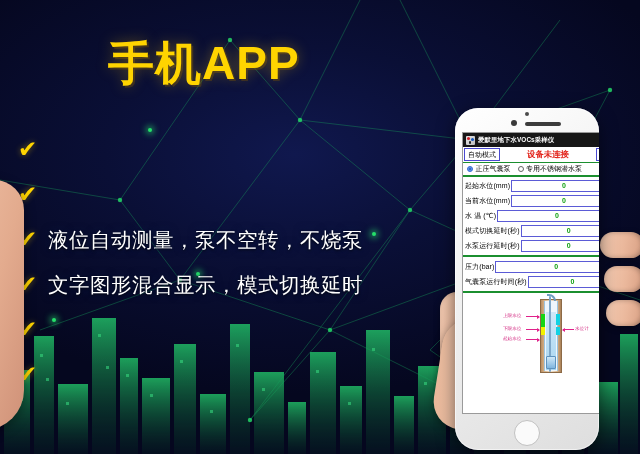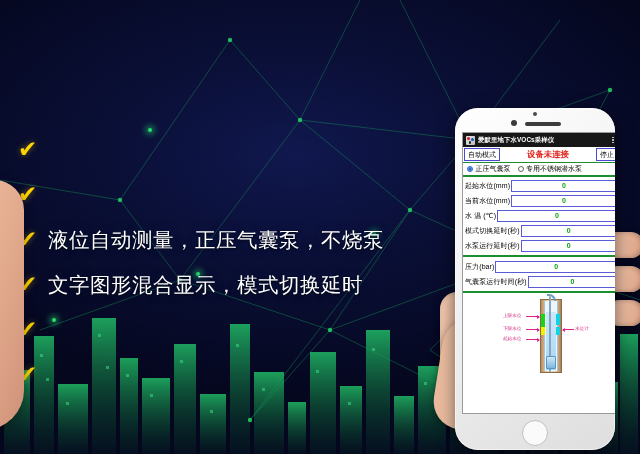--- a/index.html
+++ b/index.html
@@ -55,21 +55,21 @@
   }
   .thumb {
     position:absolute; left:-2px; top:300px; width:58px; height:112px; border-radius:30px 26px 22px 28px;
     background:linear-gradient(80deg,#e9b596 0%,#f3c9af 45%,#d89d80 100%);
     transform:rotate(9deg);
     box-shadow:0 3px 9px rgba(0,0,0,.38);
   }
 
   
   .phone {
-    position:absolute; left:455px; top:108px; width:160px; height:342px;
+    position:absolute; left:455px; top:108px; width:144px; height:342px;
     background:linear-gradient(145deg,#ffffff 0%,#f2f2f2 40%,#dedede 100%);
     border-radius:23px;
     box-shadow:0 5px 18px rgba(0,0,0,.55), 0 0 0 1px rgba(255,255,255,.55) inset;
     overflow:hidden;
   }
   .phone-top { position:relative; height:22px; }
   .cam { position:absolute; left:50%; top:4px; transform:translateX(-50%); width:4px; height:4px; border-radius:50%; background:#4b4b4b; }
   .sensor { position:absolute; left:56px; top:12px; width:6px; height:6px; border-radius:50%; background:#3a3a3a; }
   .speaker { position:absolute; left:70px; top:14px; width:36px; height:4px; border-radius:2px; background:#3c3c3c; }
   .home-btn {
@@ -249,31 +249,32 @@
           <circle cx="250" cy="420" r="2.2"></circle>
       </g>
     </svg>
 
     <span class="glow-dot" style="left:148px;top:128px;"></span>
     <span class="glow-dot" style="left:196px;top:272px;"></span>
     <span class="glow-dot" style="left:52px;top:318px;"></span>
     <span class="glow-dot" style="left:372px;top:232px;"></span>
   </div>
 
+  <div class="title">手机APP</div>
 
   <div class="bullets">
     <div class="bullet-row">
       <span class="check">✔</span>
     </div>
     <div class="bullet-row">
       <span class="check">✔</span>
     </div>
     <div class="bullet-row">
       <span class="check">✔</span>
-      <span class="btext">液位自动测量，正压气囊泵，不烧泵</span>
+      <span class="btext">液位自动测量，泵不空转，不烧泵</span>
     </div>
     <div class="bullet-row">
       <span class="check">✔</span>
       <span class="btext">文字图形混合显示，模式切换延时</span>
     </div>
     <div class="bullet-row">
       <span class="check">✔</span>
     </div>
     <div class="bullet-row">
       <span class="check">✔</span>

